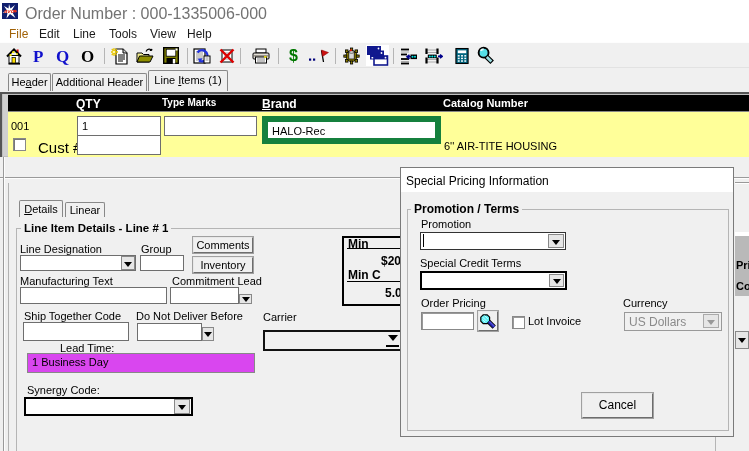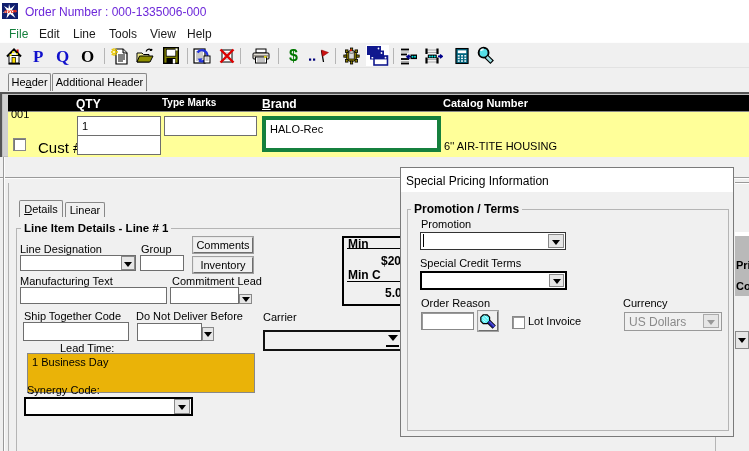--- a/index.html
+++ b/index.html
@@ -14,24 +14,24 @@
 <body>
 <div id="app">
 
 <div class="abs" style="left:0;top:0;width:749px;height:22px;background:#ffffff;"></div>
 <svg class="abs" style="left:2px;top:3px;" width="16" height="16" viewBox="0 0 16 16">
   <rect width="16" height="16" fill="#101e6e"></rect>
   <path d="M7 1 L8.5 5.5 L13 2 L10 7 L15.5 8 L10.5 9.5 L13.5 15 L8 11 L4.5 15.5 L5.5 10 L0.5 9.5 L5 7.5 L2 3 L6.5 5.5 Z" fill="#ffffff"></path>
   <text x="2" y="9.5" font-size="6" font-style="italic" font-weight="bold" fill="#e02818" font-family="Liberation Sans">avo</text>
   <circle cx="13.2" cy="8.2" r="1.4" fill="#e02818"></circle>
 </svg>
-<div class="abs" style="left:25px;top:5px;font-size:12px;color:#6d28d9;">Order Number : 000-1335006-000</div>
+<div class="abs" style="left:25px;top:5px;font-size:16px;color:#737373;">Order Number : 000-1335006-000</div>
 
 <div class="abs" style="left:0;top:22px;width:749px;height:20px;background:#ffffff;"></div>
-<div class="abs" style="top:27px;left:9px;font-size:12px;color:#15803d;text-align:right;">File</div>
+<div class="abs" style="top:27px;left:9px;font-size:12px;color:#a16207;text-align:right;">File</div>
 <div class="abs" style="top:27px;left:39px;font-size:12px;color:#1b1b1b;">Edit</div>
 <div class="abs" style="top:27px;left:73px;font-size:12px;color:#1b1b1b;">Line</div>
 <div class="abs" style="top:27px;left:109px;font-size:12px;color:#1b1b1b;">Tools</div>
 <div class="abs" style="top:27px;left:150px;font-size:12px;color:#1b1b1b;">View</div>
 <div class="abs" style="top:27px;left:187px;font-size:12px;color:#1b1b1b;">Help</div>
 
 <div class="abs" style="left:0;top:42px;width:749px;height:26px;background:#f0f0f0;border-top:1px solid #fdfdfd;border-bottom:1px solid #e2e2e2;"></div>
 
 <svg class="abs" style="left:6px;top:48px;" width="16" height="17" viewBox="0 0 16 17">
   <rect x="10.6" y="1.5" width="2" height="4.5" fill="#e00000"></rect>
@@ -185,36 +185,37 @@
 </svg>
 
 <svg class="abs" style="left:476px;top:46px;" width="19" height="19" viewBox="0 0 20 20">
   <circle cx="8" cy="7" r="5.2" fill="#55e0e8" stroke="#000" stroke-width="2"></circle>
   <path d="M4.8 5 A4 4 0 0 1 8 3.5" stroke="#e6ffff" stroke-width="2" fill="none"></path>
   <rect x="11" y="10" width="8" height="4" transform="rotate(45 12 11.5)" fill="#9adbe0" stroke="#000" stroke-width="1.2"></rect>
 </svg>
 
 <div class="abs" style="left:8px;top:73px;width:43px;height:18px;background:#f0f0f0;border:1px solid #888;border-bottom:none;border-radius:2px 2px 0 0;font-size:11px;text-align:center;padding-top:2px;white-space:nowrap;">He<span style="text-decoration:underline">a</span>der</div>
 <div class="abs" style="left:52px;top:73px;width:95px;height:18px;background:#f0f0f0;border:1px solid #888;border-bottom:none;border-radius:2px 2px 0 0;font-size:11px;text-align:center;padding-top:2px;white-space:nowrap;">Additional Header</div>
+<div class="abs" style="left:148px;top:70px;width:80px;height:21px;background:#f0f0f0;border:1px solid #888;border-bottom:none;border-radius:2px 2px 0 0;font-size:11px;text-align:center;padding-top:3px;white-space:nowrap;">Line <span style="text-decoration:underline">I</span>tems (1)</div>
 
 <div class="abs" style="left:0;top:92px;width:749px;height:65px;background:#c0c0c0;border-top:2px solid #555;border-left:2px solid #555;"></div>
 <div class="abs" style="left:3px;top:94px;width:5px;height:62px;background:#d0d0d0;"></div>
 <div class="abs" style="left:8px;top:95px;width:741px;height:16px;background:#000;"></div>
 <div class="abs" style="top:97px;left:76px;font-size:12px;font-weight:bold;color:#fff;">QTY</div>
 <div class="abs" style="top:97px;left:162px;font-size:10px;font-weight:bold;color:#fff;">Type Marks</div>
 <div class="abs" style="top:97px;left:262px;font-size:12px;font-weight:bold;color:#fff;"><span style="text-decoration:underline">B</span>rand</div>
 <div class="abs" style="top:97px;left:443px;font-size:11px;font-weight:bold;color:#fff;">Catalog Number</div>
 <div class="abs" style="left:8px;top:111px;width:741px;height:46px;background:#ffff99;border-top:1px solid #888;"></div>
-<div class="abs" style="top:108px;left:11px;font-size:11px;color:#000;">001</div>
+<div class="abs" style="top:120px;left:11px;font-size:11px;color:#000;">001</div>
 <div class="abs" style="left:13px;top:138px;width:13px;height:13px;background:#fff;border:1px solid #888;box-shadow:inset 1px 1px 0 #777;"></div>
 <div class="abs" style="top:139px;left:38px;font-size:15px;color:#000;">Cust #</div>
 <div class="abs" style="left:77px;top:116px;width:84px;height:20px;background:#fff;border:1px solid #6e6e6e;font-size:11px;padding:3px 0 0 4px;">1</div>
 <div class="abs" style="left:77px;top:135px;width:84px;height:20px;background:#fff;border:1px solid #6e6e6e;"></div>
 <div class="abs" style="left:164px;top:116px;width:93px;height:20px;background:#fff;border:1px solid #6e6e6e;"></div>
-<div class="abs" style="left:262px;top:116px;width:179px;height:36px;background:#fff;border:4px solid #15803d;font-size:11px;padding:3px 0 0 4px;">HALO-Rec</div>
+<div class="abs" style="left:262px;top:116px;width:179px;height:28px;background:#fff;border:6px solid #15803d;font-size:11px;padding:3px 0 0 4px;">HALO-Rec</div>
 <div class="abs" style="top:140px;left:444px;font-size:11px;color:#000;">6'' AIR-TITE HOUSING</div>
 
 <div class="abs" style="left:0;top:177px;width:749px;height:2px;border-top:1px solid #9a9a9a;border-bottom:1px solid #fdfdfd;"></div>
 
 <div class="abs" style="left:8px;top:183px;width:1px;height:268px;background:#b3b3b3;"></div>
 <div class="abs" style="left:3px;top:157px;width:2px;height:294px;border-left:1px solid #9a9a9a;border-right:1px solid #fdfdfd;"></div>
 
 <div class="abs" style="left:19px;top:200px;width:44px;height:17px;background:#f0f0f0;border:1px solid #888;border-bottom:none;border-radius:2px 2px 0 0;font-size:11px;text-align:center;padding-top:2px;"><span style="text-decoration:underline">D</span>etails</div>
 <div class="abs" style="left:65px;top:202px;width:40px;height:15px;background:#f0f0f0;border:1px solid #888;border-bottom:none;border-radius:2px 2px 0 0;font-size:11px;text-align:center;padding-top:1px;">Linear</div>
 
@@ -242,21 +243,21 @@
 <div class="lbl" style="left:263px;top:311px;">Carrier</div>
 <div class="abs" style="left:23px;top:322px;width:106px;height:19px;background:#fff;border:1px solid #6e6e6e;"></div>
 <div class="abs" style="left:137px;top:323px;width:65px;height:18px;background:#fff;border:1px solid #6e6e6e;"></div>
 <div class="abs" style="left:202px;top:327px;width:12px;height:14px;background:#e6e6e6;border:1px solid #888;">
       <div style="width:0;height:0;border:4px solid transparent;border-top:5px solid #000;margin:4px auto 0;"></div>
     </div>
 <div class="abs" style="left:263px;top:330px;width:142px;height:21px;background:#efefef;border:2px solid #111;"></div>
 <div class="abs" style="left:388px;top:335px;width:0;height:0;border:5px solid transparent;border-top:6px solid #000;"></div>
 <div class="abs" style="left:386px;top:345px;width:13px;height:1.5px;background:#000;"></div>
 <div class="lbl" style="left:27px;top:342px;margin-left:33px;">Lead Time:</div>
-<div class="abs" style="left:27px;top:353px;width:228px;height:40px;background:#eab308;border:1px solid #888;font-size:11px;padding:2px 0 0 4px;">1 Business Day</div>
+<div class="abs" style="left:27px;top:353px;width:228px;height:20px;background:#d946ef;border:1px solid #888;font-size:11px;padding:2px 0 0 4px;">1 Business Day</div>
 <div class="lbl" style="left:27px;top:384px;">Synergy Code:</div>
 <div class="abs" style="left:24px;top:397px;width:169px;height:19px;background:#fff;border:2px solid #000;"></div>
 <div class="abs" style="left:174px;top:399px;width:16px;height:15px;background:#e6e6e6;border:1px solid #888;">
       <div style="width:0;height:0;border:4px solid transparent;border-top:5px solid #000;margin:5px auto 0;"></div>
     </div>
 
 <div class="abs" style="left:342px;top:236px;width:80px;height:70px;border:2px solid #000;background:#f0f0f0;"></div>
 <div class="abs" style="left:348px;top:237px;font-size:12px;font-weight:bold;">Min</div>
 <div class="abs" style="left:347px;top:248px;width:75px;height:1px;background:#000;"></div>
 <div class="abs" style="left:381px;top:254px;font-size:12px;font-weight:bold;">$200</div>
@@ -283,33 +284,34 @@
   <div style="position:absolute;left:19px;top:64px;width:146px;height:18px;background:#fff;border:1px solid #333;"></div>
   <div style="position:absolute;left:22px;top:66px;width:1px;height:13px;background:#000;"></div>
   <div style="position:absolute;left:147px;top:66px;width:16px;height:14px;background:#e6e6e6;border:1px solid #888;">
         <div style="width:0;height:0;border:4px solid transparent;border-top:5px solid #000;margin:5px auto 0;"></div>
       </div>
   <div class="lbl" style="left:19px;top:89px;">Special Credit Terms</div>
   <div style="position:absolute;left:19px;top:103px;width:147px;height:19px;background:#fff;border:2px solid #000;"></div>
   <div style="position:absolute;left:148px;top:106px;width:15px;height:13px;background:#e6e6e6;border:1px solid #888;">
         <div style="width:0;height:0;border:4px solid transparent;border-top:5px solid #000;margin:4px auto 0;"></div>
       </div>
-  <div class="lbl" style="left:20px;top:129px;">Order Reason</div>
+  <div class="lbl" style="left:20px;top:129px;">Order Pricing</div>
   <div style="position:absolute;left:20px;top:144px;width:53px;height:18px;background:#fff;border:1px solid #888;box-shadow:inset 1px 1px 0 #999;"></div>
   <div class="btn3d" style="left:77px;top:143px;width:20px;height:20px;">
     <svg width="17" height="17" viewBox="0 0 17 17" style="margin-top:1px;">
       <path d="M3.2 1.8 L7.2 1.8 L9.6 4.2 L9.6 8.2 L7.2 10.6 L3.2 10.6 L0.8 8.2 L0.8 4.2 Z" fill="#5ff0f4" stroke="#000" stroke-width="1.2"></path>
       <path d="M2.5 4 L6.5 8 M4.5 2.5 L8 6 M2.5 6.5 L5.5 9.5" stroke="#bffcff" stroke-width="1" fill="none"></path>
       <path d="M8.6 8.6 L14.2 14.2" stroke="#000" stroke-width="4.6"></path>
       <path d="M8.8 8.8 L14 14" stroke="#2222aa" stroke-width="3"></path>
       <path d="M9.3 8.3 L14.5 13.5" stroke="#5555dd" stroke-width="1.2"></path>
     </svg>
   </div>
   <div style="position:absolute;left:111px;top:148px;width:13px;height:13px;background:#fff;border:1px solid #888;box-shadow:inset 1px 1px 0 #999;"></div>
   <div class="lbl" style="left:127px;top:147px;">Lot Invoice</div>
   <div class="lbl" style="left:222px;top:129px;">Currency</div>
   <div style="position:absolute;left:223px;top:144px;width:98px;height:19px;background:#f0f0f0;border:1px solid #999;color:#8a8a8a;font-size:12px;padding:2px 0 0 4px;">US Dollars</div>
   <div style="position:absolute;left:302px;top:146px;width:16px;height:14px;background:#e6e6e6;border:1px solid #aaa;">
         <div style="width:0;height:0;border:4px solid transparent;border-top:5px solid #999;margin:5px auto 0;"></div>
       </div>
+  <div class="btn3d" style="left:181px;top:225px;width:71px;height:25px;padding-top:4px;">Cancel</div>
 </div>
 
 </div>
 
 </body></html>

